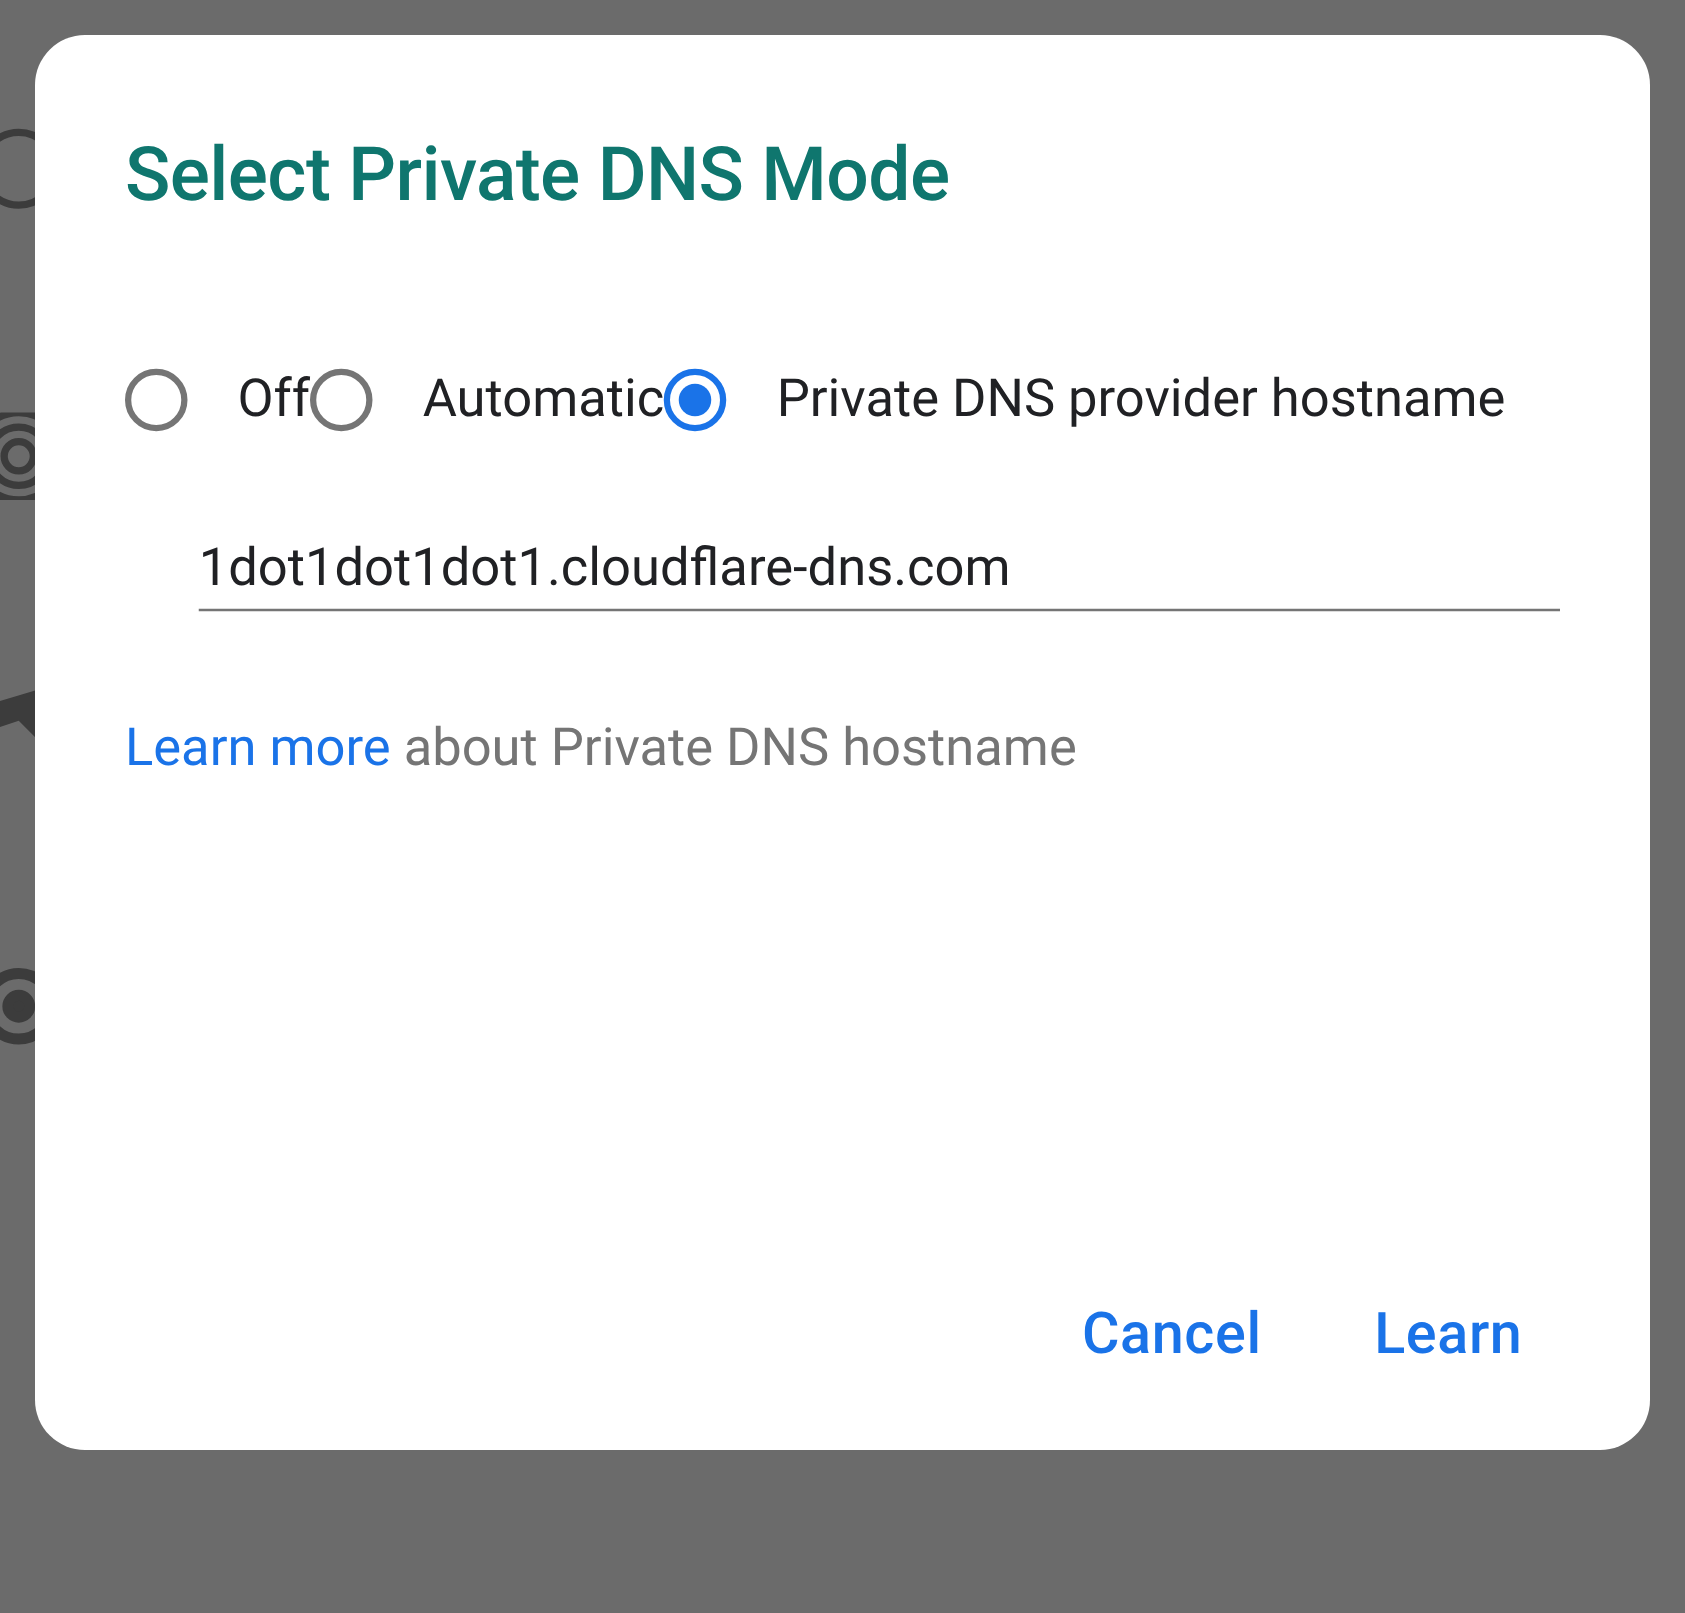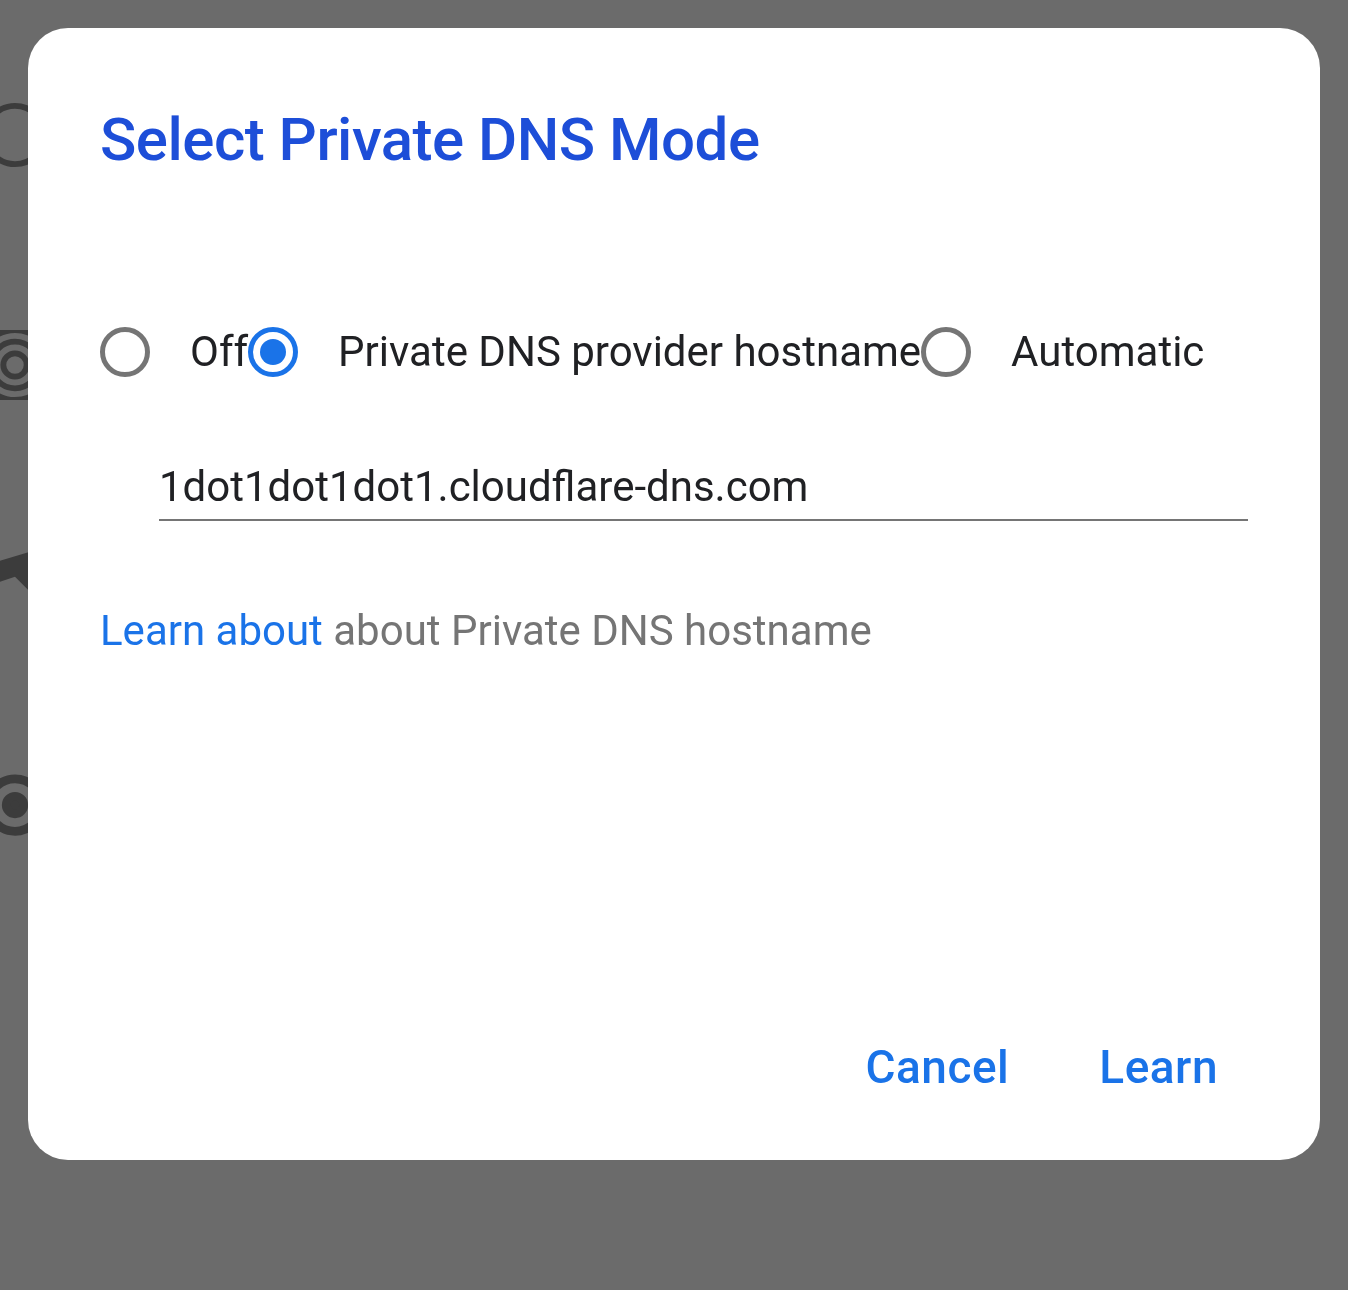--- a/index.html
+++ b/index.html
@@ -38,22 +38,22 @@
       background: #ffffff;
       border-radius: 40px;
       padding: 76px 72px 40px 72px;
       display: flex;
       flex-direction: column;
     }
 
     .dialog-title {
       font-size: 60px;
       font-weight: 500;
-      color: #1d4ed8;
-      margin-bottom: 104px;
+      color: #0f766e;
+      margin-bottom: 72px;
       letter-spacing: -0.5px;
     }
 
     .radio-group {
       display: flex;
       flex-direction: row;
     }
 
     .radio-option {
       display: flex;
@@ -173,37 +173,37 @@
   <h1 class="dialog-title">Select Private DNS Mode</h1>
 
   <div class="radio-group">
 
     <div class="radio-option">
       <span class="radio-circle"></span>
       <span class="radio-label">Off</span>
     </div>
 
     <div class="radio-option">
+      <span class="radio-circle"></span>
+      <span class="radio-label">Automatic</span>
+    </div>
+
+    <div class="radio-option">
       <span class="radio-circle selected"></span>
       <span class="radio-label">Private DNS provider hostname</span>
     </div>
 
-    <div class="radio-option">
-      <span class="radio-circle"></span>
-      <span class="radio-label">Automatic</span>
-    </div>
-
   </div>
 
   <div class="hostname-field-wrapper">
     <input type="text" class="hostname-input" value="1dot1dot1dot1.cloudflare-dns.com" style="">
   </div>
 
   <div class="footer-text">
-    <span class="footer-link">Learn about</span><span> about Private DNS hostname</span>
+    <span class="footer-link">Learn more</span><span> about Private DNS hostname</span>
   </div>
 
   <div class="dialog-actions">
     <button class="dialog-button">Cancel</button>
     <button class="dialog-button">Learn</button>
   </div>
 
 </div>
 
 </body></html>

